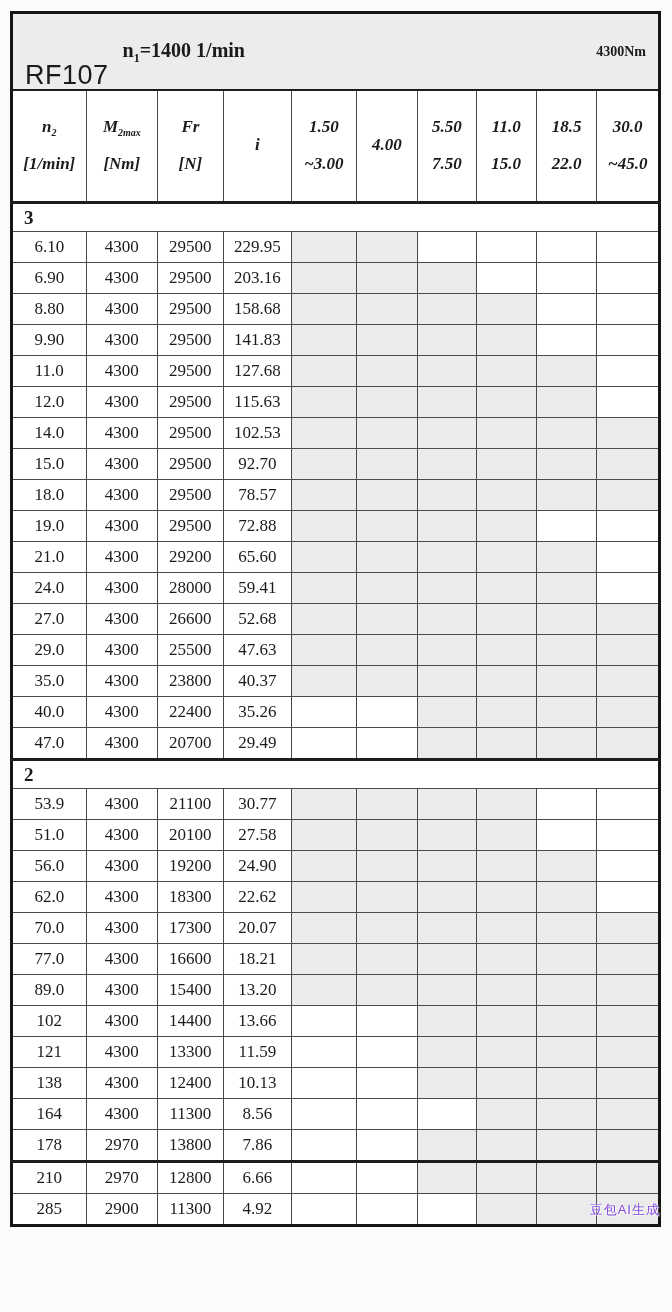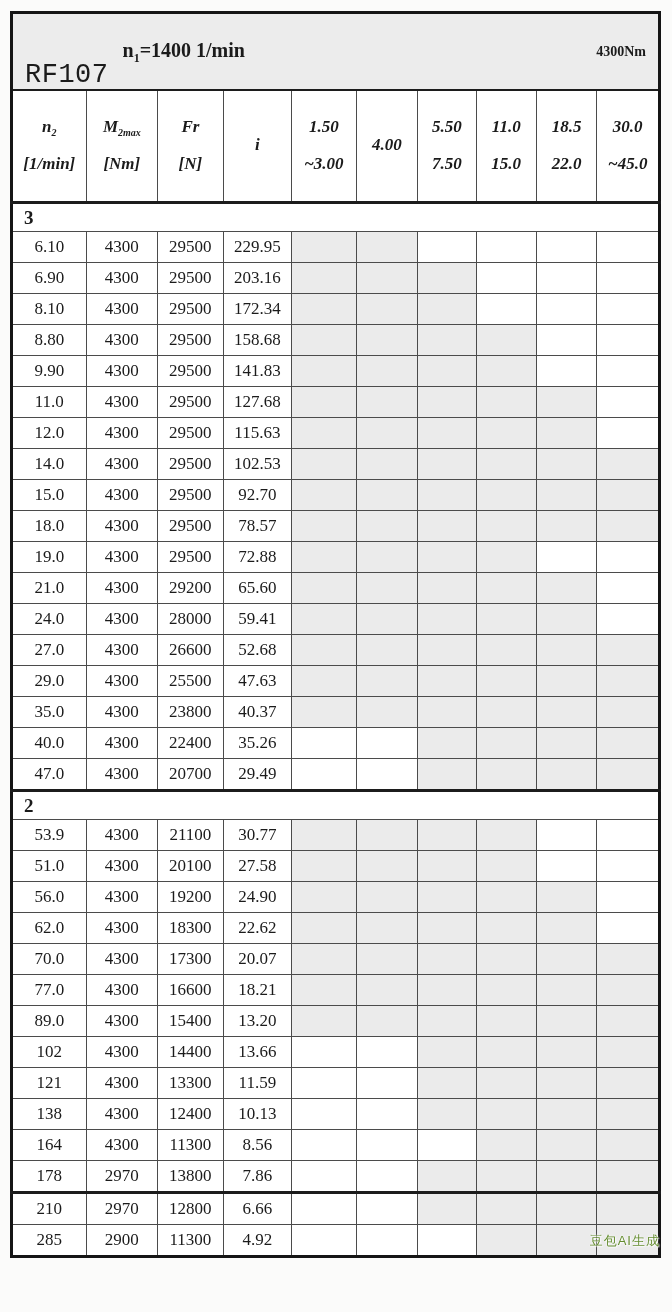--- a/index.html
+++ b/index.html
@@ -33,21 +33,21 @@
   tr.title-row td{
     height:35px;
     background:#ececec;
     border-bottom:2px solid #1c1c1c;
   }
   .title-flex{
     display:flex;align-items:center;width:100%;
     padding:0 12px;box-sizing:border-box;
   }
   .model{
-    font-family:Liberation Mono, monospace;
+    font-family:Liberation Sans, sans-serif;
     font-size:27px;font-weight:500;letter-spacing:0.5px;
     margin-right:14px;line-height:1;margin-top:48px;
   }
   .speed{
     font-weight:bold;font-size:20px;line-height:1;white-space:nowrap;
   }
   .speed sub{font-size:12px;}
   .torque{
     margin-left:auto;font-weight:bold;font-size:14px;line-height:1;
   }
@@ -79,21 +79,21 @@
   tr.data-row td.ratio{background:#fff;}
   tr.data-row td.ratio.shaded{background:#ebebeb;}
   tr.data-row.group-end td{border-bottom:3px solid #1c1c1c;}
   
   .watermark{
     position:absolute;
     right:2px;bottom:8px;
     font-family:"Liberation Sans", sans-serif;
     font-size:13px;
     letter-spacing:1px;
-    color:#4d7c0f;
+    color:#6d28d9;
     text-shadow:0 0 2px #fff, 0 0 1px #fff, 1px 1px 1px #fff;
     opacity:0.85;
     white-space:nowrap;
   }
 </style>
 </head>
 <body>
 
 <div class="page">
   <table class="spec">
@@ -201,32 +201,20 @@
           <td class="val">29500</td>
           <td class="val">203.16</td>
           <td class="ratio shaded"></td>
           <td class="ratio shaded"></td>
           <td class="ratio shaded"></td>
           <td class="ratio"></td>
           <td class="ratio"></td>
           <td class="ratio"></td>
         </tr>
         <tr class="data-row">
-          <td class="val">8.10</td>
-          <td class="val">4300</td>
-          <td class="val">29500</td>
-          <td class="val">172.34</td>
-          <td class="ratio shaded"></td>
-          <td class="ratio shaded"></td>
-          <td class="ratio shaded"></td>
-          <td class="ratio"></td>
-          <td class="ratio"></td>
-          <td class="ratio"></td>
-        </tr>
-        <tr class="data-row">
           <td class="val">8.80</td>
           <td class="val">4300</td>
           <td class="val">29500</td>
           <td class="val">158.68</td>
           <td class="ratio shaded"></td>
           <td class="ratio shaded"></td>
           <td class="ratio shaded"></td>
           <td class="ratio shaded"></td>
           <td class="ratio"></td>
           <td class="ratio"></td>

